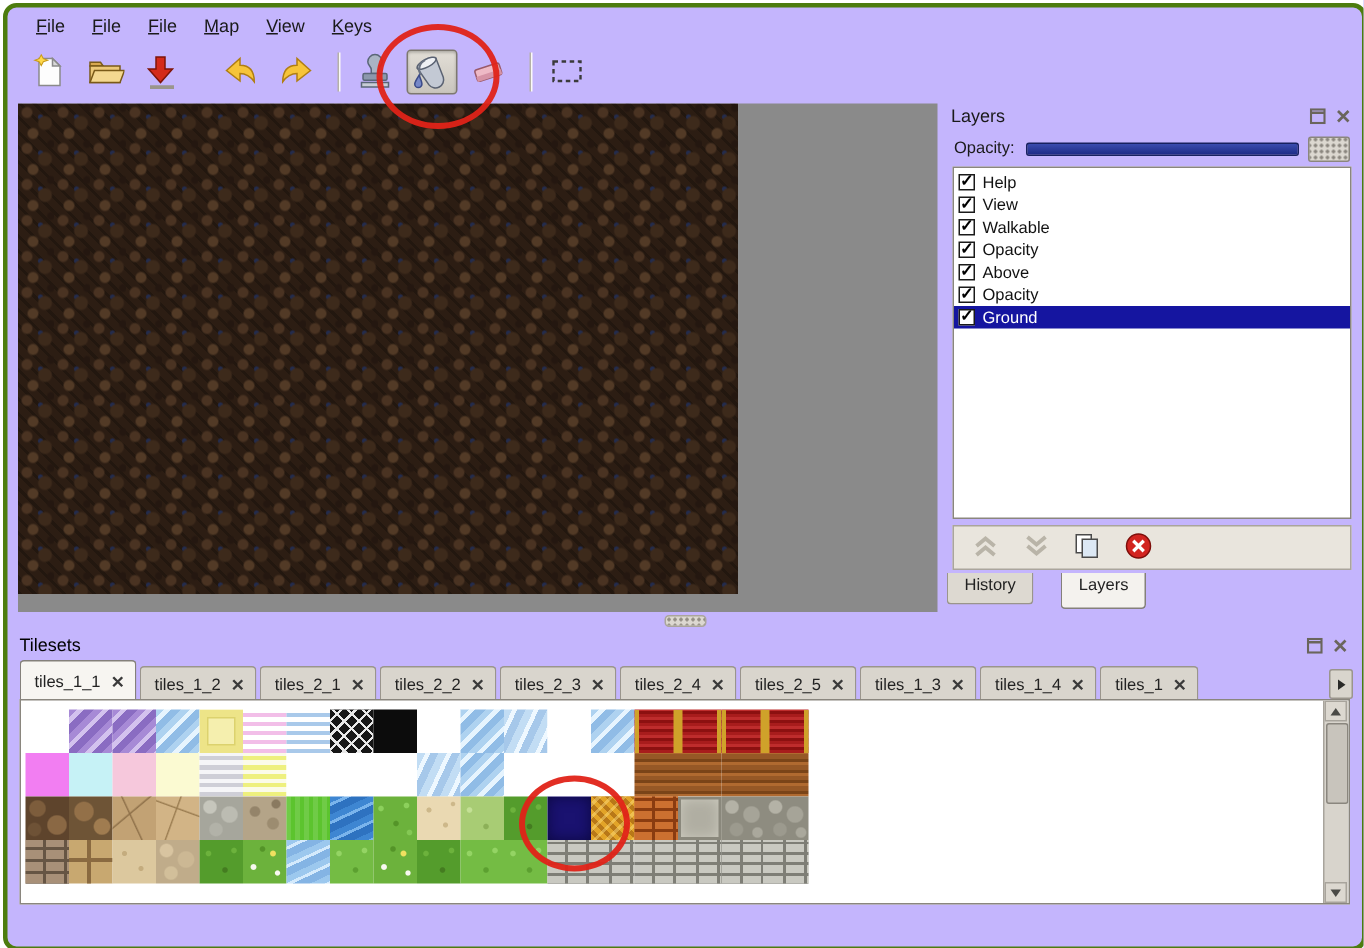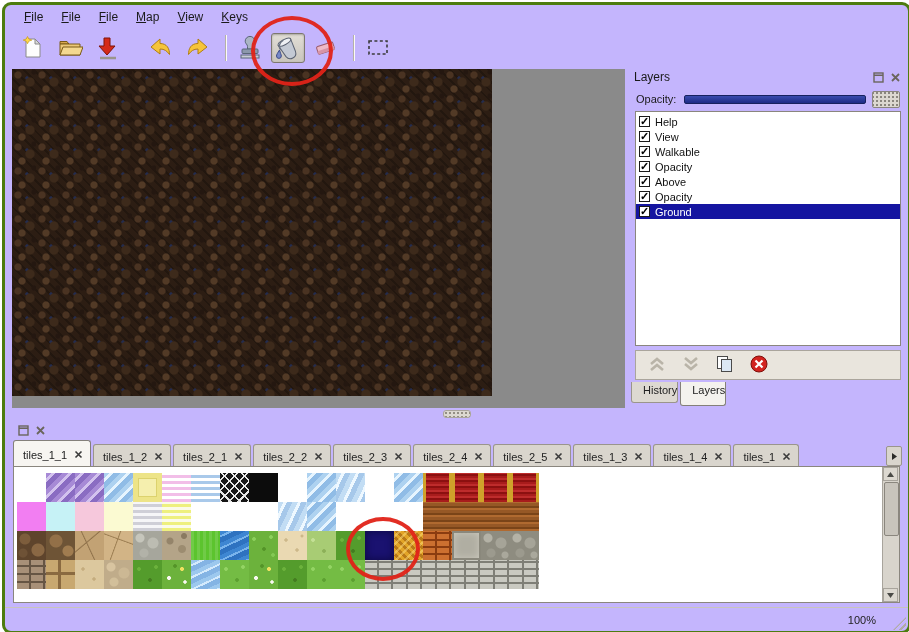--- a/index.html
+++ b/index.html
@@ -44,21 +44,21 @@
   .op-track{flex:1;height:7px;background:linear-gradient(#3a4cae,#1d2b86);border:1px solid #17215f;border-radius:2px;}
   .op-handle{width:26px;height:15px;background-color:#dcd8d0;border:1px solid #8a867e;border-radius:2px;margin-left:-2px;
     background-image:radial-gradient(#8a867e 1px,transparent 1.3px);background-size:4px 4px;background-position:2px 3px;}
   .layer-list{flex:1;margin:0 7px;background:#ffffff;border:1px solid #8a867e;overflow:hidden;padding-top:2px;}
   .layer-row{height:15px;display:flex;align-items:center;gap:5px;padding-left:3px;font-size:11px;color:#111;}
   .layer-row.selected{background:#1515a0;color:#ffffff;}
   .checkbox{width:11px;height:11px;box-sizing:border-box;background:#fff;border:1px solid #1a1a1a;font-size:11px;line-height:9px;font-weight:bold;color:#000;text-align:center;flex:none;}
   .lp-btnrow{height:28px;margin:4px 7px 0 7px;border:1px solid #aaa59c;background:#e9e5dd;display:flex;align-items:center;gap:8px;padding-left:8px;}
   .lp-btn{width:26px;height:22px;border:none;background:transparent;padding:0;display:flex;align-items:center;justify-content:center;}
   .lp-tabs{height:26px;display:flex;padding-left:3px;margin-top:2px;}
-  .ptab{height:18px;padding:2px 0 0 11px;font-size:11px;background:#ddd9d1;border:1px solid #9a958c;border-top:none;border-radius:0 0 3px 3px;margin-right:2px;color:#222;}
+  .ptab{height:18px;padding:2px 11px 0 11px;font-size:11px;background:#ddd9d1;border:1px solid #9a958c;border-top:none;border-radius:0 0 3px 3px;margin-right:18px;color:#222;}
   .ptab.active{background:#f4f2ee;height:21px;border-color:#84807a;}
 
   
   .tilesets-panel{position:absolute;left:2px;top:415px;width:899px;height:187px;}
   .ts-header{position:absolute;left:0;top:0;right:0;height:20px;display:flex;align-items:center;padding:0 6px;font-size:12px;}
   .ts-header .ph-title{flex:1;}
   .ts-tabbar{position:absolute;left:4px;top:20px;right:4px;height:26px;display:flex;align-items:flex-end;padding-left:2px;}
   .ttab{height:19px;box-sizing:content-box;padding:2px 7px 0 9px;display:flex;align-items:center;gap:7px;background:#d9d5cd;border:1px solid #9a958c;border-bottom:none;border-radius:3px 3px 0 0;margin-right:2px;font-size:11px;color:#222;}
   .ttab.active{background:#f7f5f1;height:23px;border-color:#84807a;}
   .ttab.cut{max-width:56px;overflow:hidden;}
@@ -311,20 +311,21 @@
         </button>
       </div>
     <div class="lp-tabs">
         <div class="ptab">History</div>
         <div class="ptab active">Layers</div>
       </div>
   </div>
 
   <div class="tilesets-panel">
     <div class="ts-header">
+      <span class="ph-title">Tilesets</span>
       <button class="ph-btn">
           <svg width="11" height="11" viewBox="0 0 11 11">
             <rect x="1" y="1" width="9" height="9" fill="none" stroke="#6a655c" stroke-width="1.4"></rect>
             <path d="M1 3.2h9" stroke="#6a655c" stroke-width="1.6"></path>
           </svg>
         </button>
       <button class="ph-btn">
           <svg width="11" height="11" viewBox="0 0 11 11">
             <path d="M2 2l7 7M9 2l-7 7" stroke="#6a655c" stroke-width="1.8"></path>
           </svg>
@@ -501,21 +502,17 @@
         <div class="sb-thumb"></div>
         <button class="sb-arrow sb-down">
             <svg width="9" height="7" viewBox="0 0 9 7">
               <path d="M4.5 6L1 1h7z" fill="#4a4a46"></path>
             </svg>
           </button>
       </div>
     </div>
   </div>
 
-  <div class="statusbar">
-    <span class="zoom-label">100%</span>
-    <div class="resize-grip"></div>
-  </div>
 
   <div class="annotation ann-toolbar" style="border-color: rgb(224, 35, 24);"></div>
   <div class="annotation ann-tile" style="border-color: rgb(224, 35, 24);"></div>
 
 </div>
 
 </body></html>

